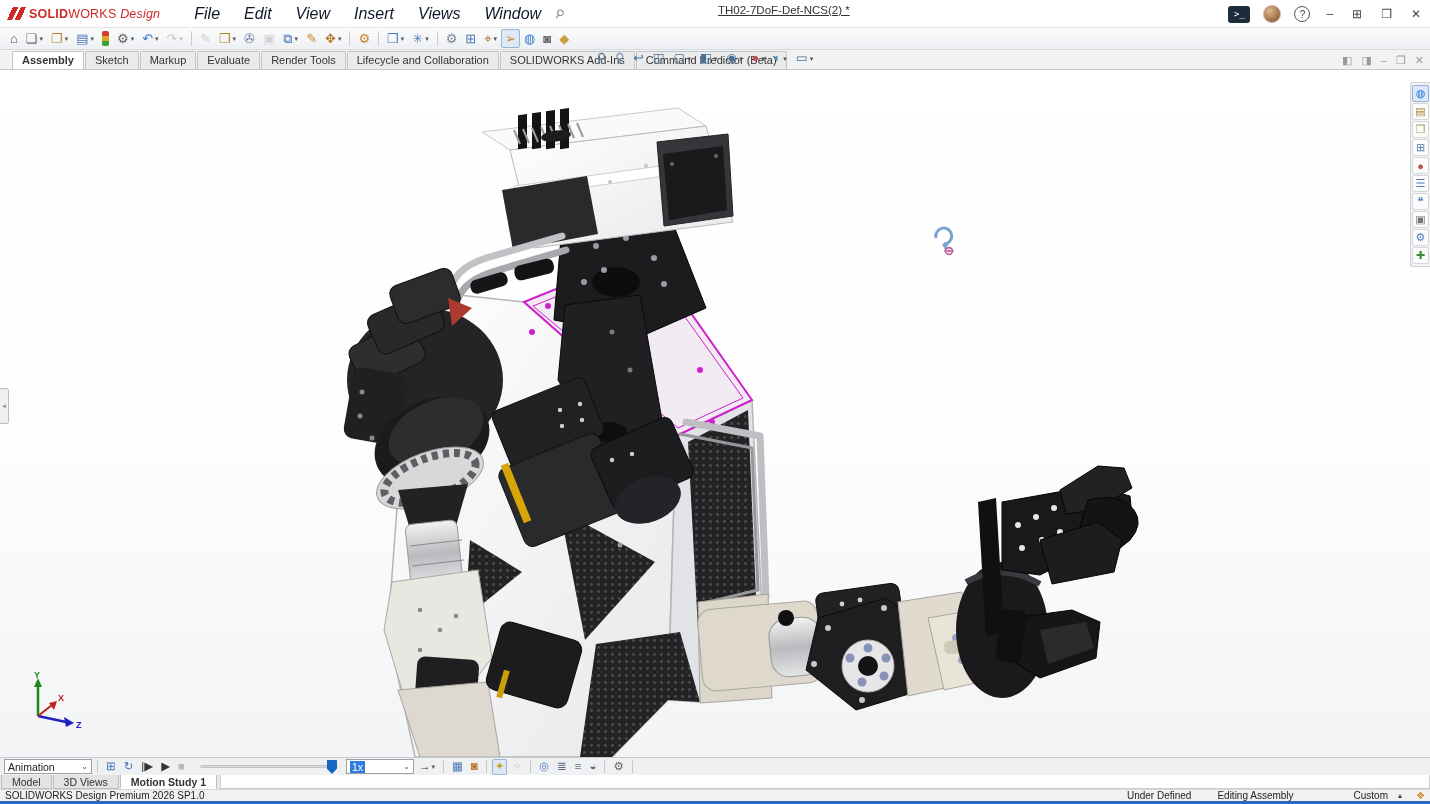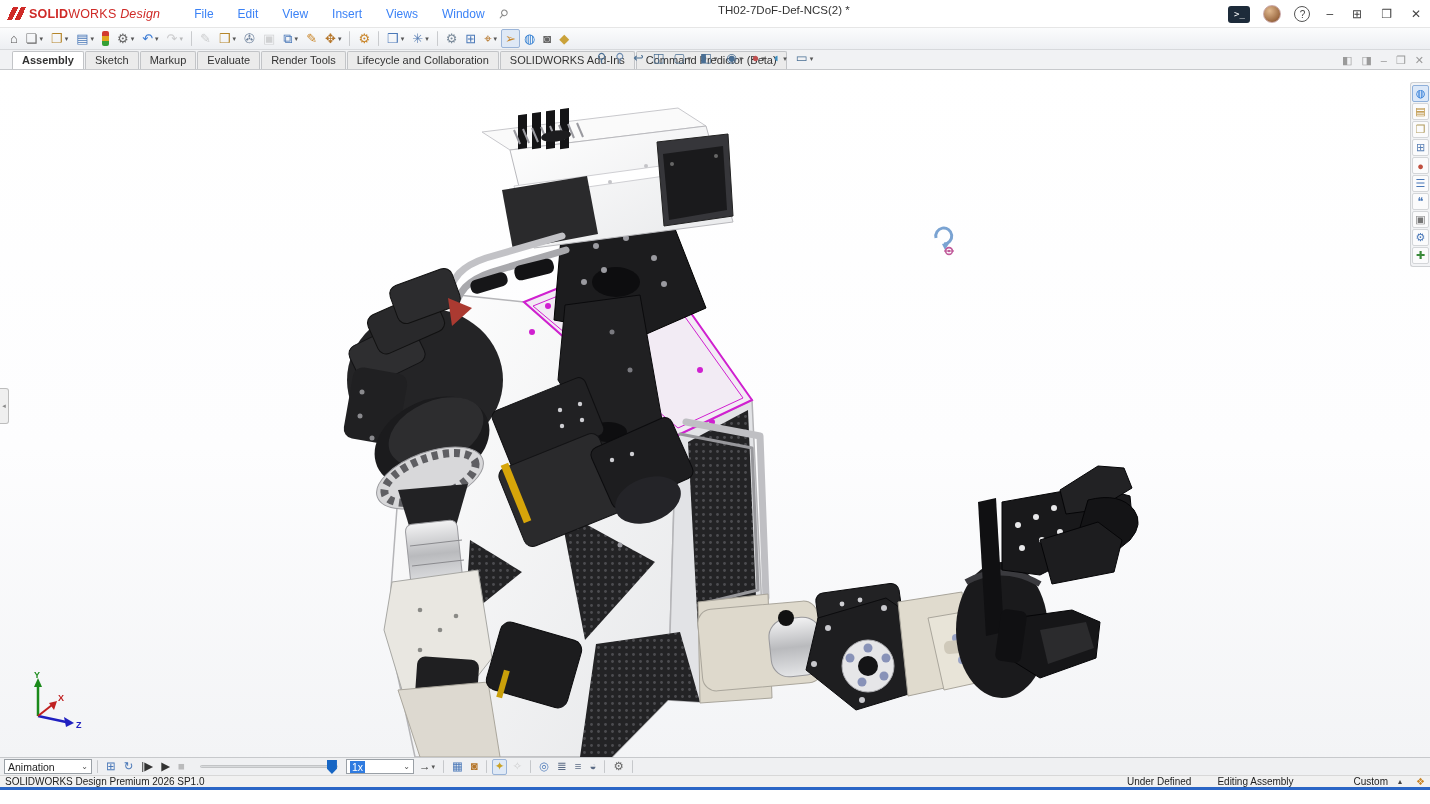--- a/index.html
+++ b/index.html
@@ -8,23 +8,23 @@
   .app { width:1430px; height:804px; display:flex; flex-direction:column; }
 
   
   .titlebar { height:28px; background:#fff; border-bottom:1px solid #e6e6e6; display:flex; align-items:center; position:relative; flex:0 0 28px; }
   .logo { display:flex; align-items:center; gap:4px; padding:0 10px 0 8px; }
   .logo-mark { width:17px; height:13px; background:linear-gradient(105deg, transparent 18%, #cf2a27 18% 44%, transparent 44% 56%, #cf2a27 56% 82%, transparent 82%); transform:skewX(-12deg); }
   .brand { color:#cf2a27; font-size:12.5px; letter-spacing:.2px; }
   .brand b { font-weight:bold; }
   .brand i { font-style:italic; }
   .menus { display:flex; gap:4px; margin-left:14px; }
-  .menu-item { padding:3px 10px; font-size:12px; color:#3b82f6; border-radius:2px; }
+  .menu-item { padding:3px 10px; font-size:16px; color:#0f172a; border-radius:2px;font-style:italic; }
   .pin { font-size:12px; color:#8a8a8a; transform:rotate(40deg); margin-left:4px; }
-  .doc-title { position:absolute; left:718px; top:0; height:20px; display:flex; align-items:center; font-size:11.5px; color:#333; }
+  .doc-title { position:absolute; left:718px; top:0; height:20px; display:flex; align-items:center; font-size:11.5px; color:#333;text-decoration:underline; }
   .tb-right { position:absolute; right:6px; top:0; height:28px; display:flex; align-items:center; gap:13px; }
   .console-btn { width:22px; height:17px; background:#1d2b3a; color:#fff; border-radius:3px; font-family:"DejaVu Sans Mono", monospace; font-size:9px; display:flex; align-items:center; justify-content:center; }
   .avatar { width:18px; height:18px; border-radius:50%; background:radial-gradient(circle at 35% 30%, #e0b88e, #9c6a42 70%, #6e4326); border:1px solid #caa; }
   .help-btn { width:16px; height:16px; border:1.4px solid #555; border-radius:50%; font-size:10px; display:flex; align-items:center; justify-content:center; color:#444; }
   .winctl { font-size:12px; color:#444; padding:0 3px; }
 
   
   .toolbar { height:22px; flex:0 0 22px; background:linear-gradient(#fbfcfd,#edeff2); border-bottom:1px solid #d7d9dc; display:flex; align-items:center; padding-left:6px; position:relative; }
   .tbtn { height:19px; display:flex; align-items:center; padding:0 3px; border-radius:2px; border:1px solid transparent; }
   .tbtn .glyph { font-size:13px; line-height:1; }
@@ -659,20 +659,29 @@
         <span class="glyph" style="color: rgb(102, 102, 102);">⚙</span>
 
       </span>
         <span class="mbtn sep">
         <span class="glyph"></span>
 
       </span>
       </span>
   </div>
 
+  <div class="doctabs">
+    <span style="display:flex;align-items:stretch;">
+
+    <span class="dtab">Model</span>
+        <span class="dtab">3D Views</span>
+        <span class="dtab active">Motion Study 1</span>
+      </span>
+    <div class="timeline-strip"></div>
+  </div>
 
   <div class="statusbar">
     <span>SOLIDWORKS Design Premium 2026 SP1.0</span>
     <span class="sb-right">
       <span class="sb-item">Under Defined</span>
       <span class="sb-item">Editing Assembly</span>
       <span class="sb-custom">
         <span>Custom</span>
         <span class="sb-chev">▴</span>
       </span>

